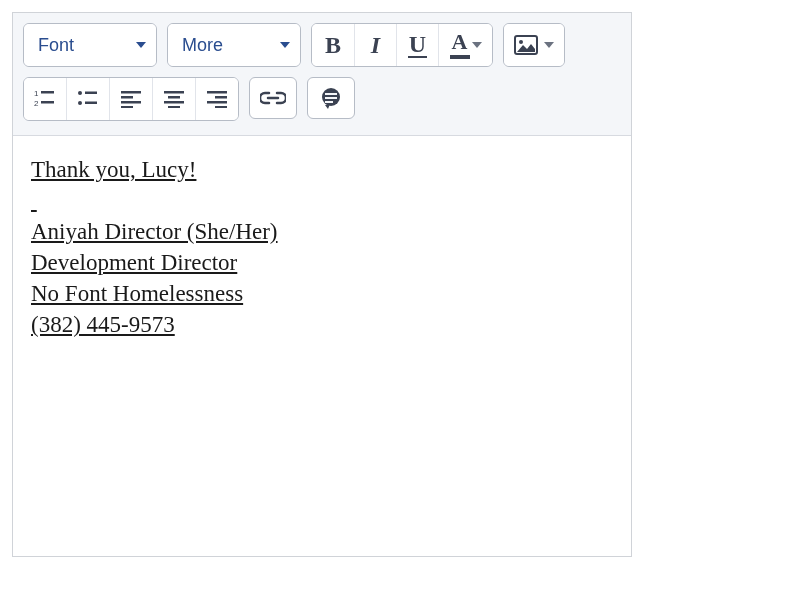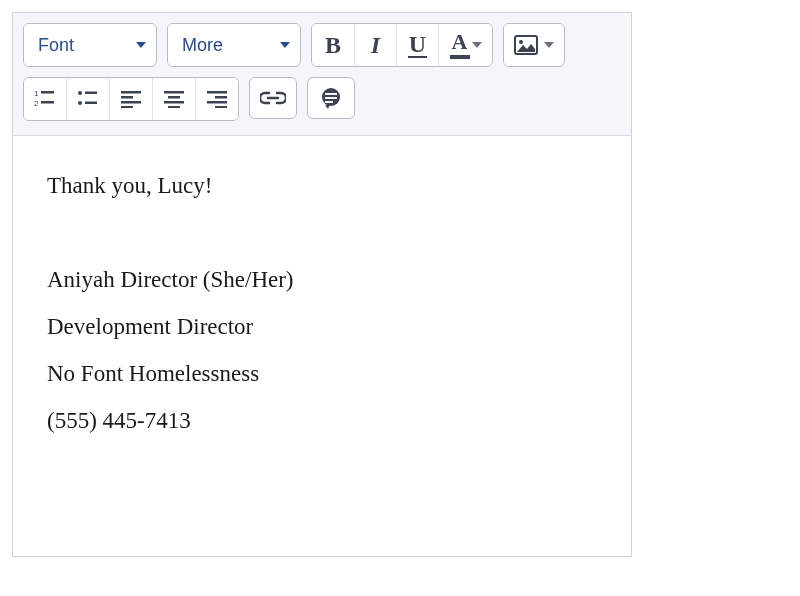--- a/index.html
+++ b/index.html
@@ -100,21 +100,21 @@
     border-radius: 6px;
   }
   .content {
     padding: 18px 18px 24px 18px;
     min-height: 420px;
     font-family: "Times New Roman", Times, serif;
     font-size: 23px;
     color: #1a1a1a;
     line-height: 1.35;
   }
-  .content p { margin: 16px; }
+  .content p { margin: 0; text-decoration: underline; }
 </style>
 </head>
 <body>
 
 <div class="editor-wrap">
 
   <div class="toolbar">
 
     <div class="toolbar-row">
 
@@ -224,16 +224,16 @@
     </div>
 
   </div>
 
   <div class="content">
     <p>Thank you, Lucy!</p>
     <p>&nbsp;</p>
     <p>Aniyah Director (She/Her)</p>
     <p>Development Director</p>
     <p>No Font Homelessness</p>
-    <p>(555) 445-7413</p>
+    <p>(382) 445-9573</p>
   </div>
 
 </div>
 
 </body></html>

